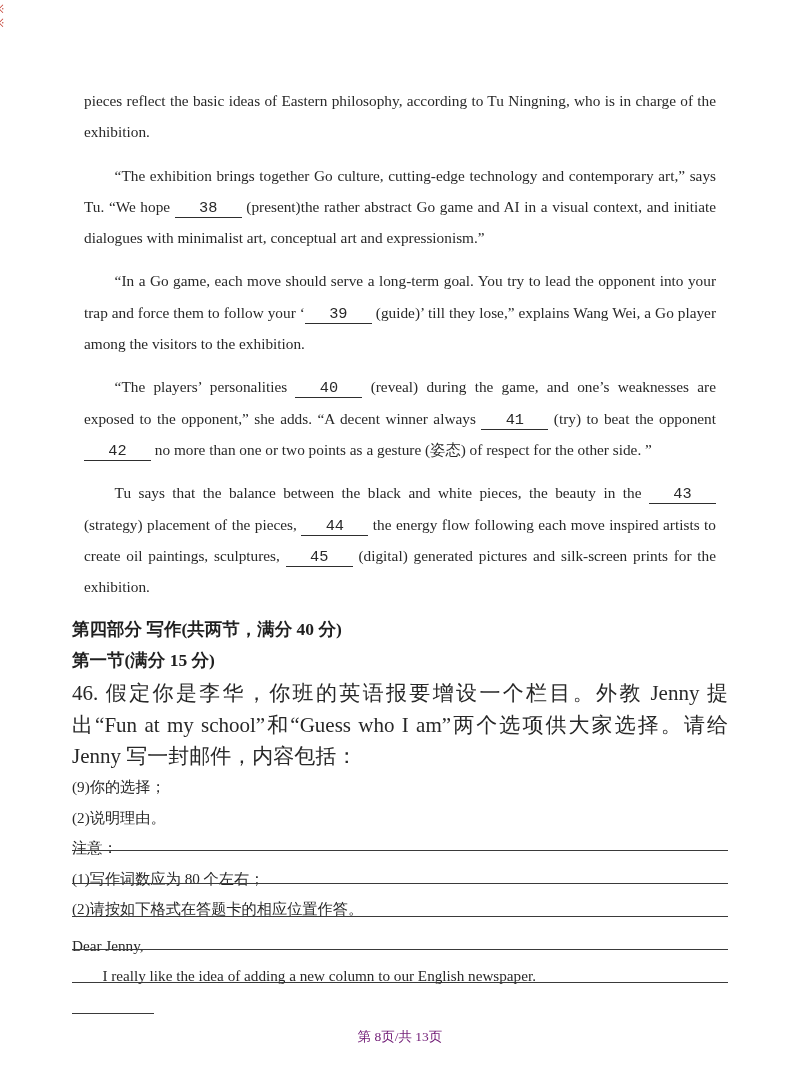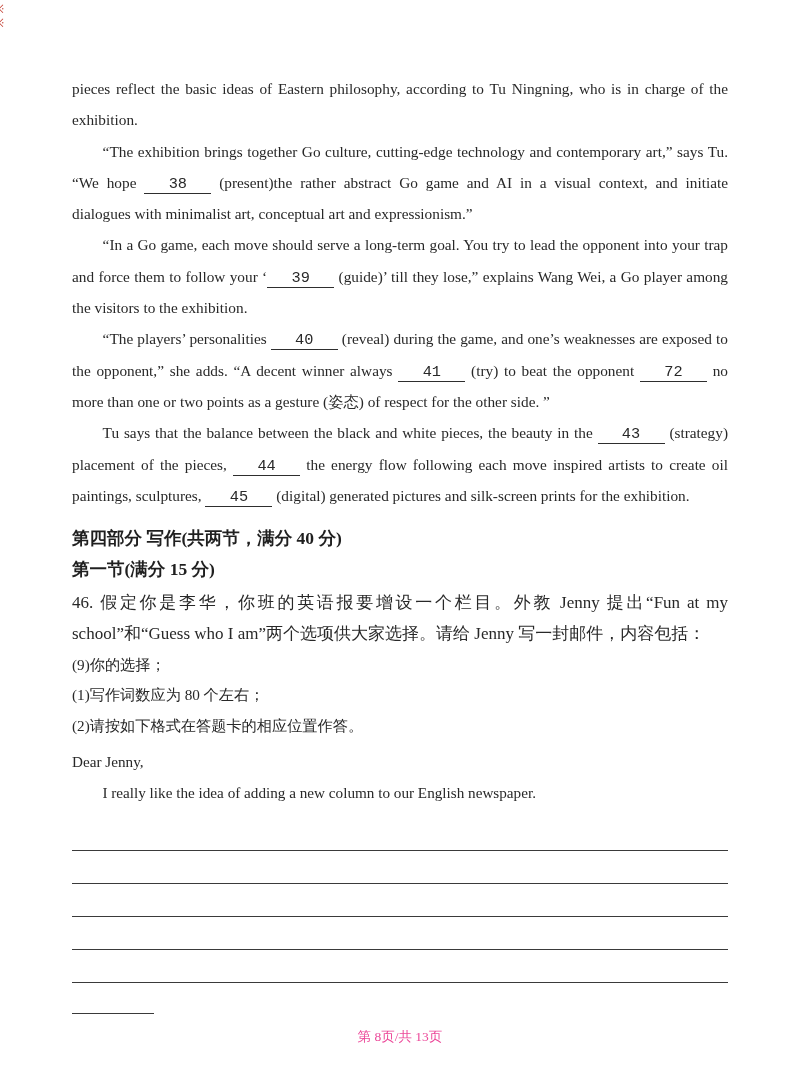--- a/index.html
+++ b/index.html
@@ -22,21 +22,21 @@
     top: 2px;
     width: 13px;
     overflow: hidden;
     color: #c23b2e;
     font-size: 12px;
     line-height: 14px;
     white-space: pre-line;
   }
   
   .cloze p {
-    margin: 0;
+    margin: 12px;
     font-size: 15.3px;
     line-height: 31.3px;
     text-align: justify;
   }
   .indent { text-indent: 2em; }
   .blank {
     display: inline-block;
     min-width: 63px;
     padding: 0 2px;
     border-bottom: 1.6px solid #2e2e2e;
@@ -48,21 +48,21 @@
   h1.part-heading, h2.sec-heading {
     margin: 0;
     font-size: 17.5px;
     font-weight: bold;
     line-height: 31px;
     color: #1f1f1f;
   }
   h1.part-heading { margin-top: 12px; }
   .task {
     margin: 2px 0 0 0;
-    font-size: 17px;
+    font-size: 21px;
     line-height: 31.3px;
     text-align: justify;
   }
   .item {
     margin: 0;
     font-size: 15.2px;
     line-height: 30.5px;
   }
   .salutation { margin-top: 6px; }
   
@@ -80,45 +80,47 @@
     width: 82px;
     height: 30px;
   }
   .footer {
     position: absolute;
     left: 0;
     right: 0;
     top: 1028px;
     text-align: center;
     font-size: 13.5px;
-    color: #ec4899;
+    color: #701a75;
   }
 </style>
 </head>
 <body>
 
 <div class="page">
 
   <div class="watermark">※
 ※</div>
 
   <section class="cloze">
 
   <p>pieces reflect the basic ideas of Eastern philosophy, according to Tu Ningning, who is in charge of the exhibition.</p>
       <p class="indent">“The exhibition brings together Go culture, cutting-edge technology and contemporary art,” says Tu. “We hope <span class="blank">38</span> (present)the rather abstract Go game and AI in a visual context, and initiate dialogues with minimalist art, conceptual art and expressionism.”</p>
       <p class="indent">“In a Go game, each move should serve a long-term goal. You try to lead the opponent into your trap and force them to follow your ‘<span class="blank">39</span> (guide)’ till they lose,” explains Wang Wei, a Go player among the visitors to the exhibition.</p>
-      <p class="indent">“The players’ personalities <span class="blank">40</span> (reveal) during the game, and one’s weaknesses are exposed to the opponent,” she adds. “A decent winner always <span class="blank">41</span> (try) to beat the opponent <span class="blank">72</span> no more than one or two points as a gesture (姿态) of respect for the other side. ”</p>
+      <p class="indent">“The players’ personalities <span class="blank">40</span> (reveal) during the game, and one’s weaknesses are exposed to the opponent,” she adds. “A decent winner always <span class="blank">41</span> (try) to beat the opponent <span class="blank">42</span> no more than one or two points as a gesture (姿态) of respect for the other side. ”</p>
       <p class="indent">Tu says that the balance between the black and white pieces, the beauty in the <span class="blank">43</span> (strategy) placement of the pieces, <span class="blank">44</span> the energy flow following each move inspired artists to create oil paintings, sculptures, <span class="blank">45</span> (digital) generated pictures and silk-screen prints for the exhibition.</p>
     </section>
 
   <h1 class="part-heading">第四部分 写作(共两节，满分 40 分)</h1>
   <h2 class="sec-heading">第一节(满分 15 分)</h2>
 
   <p class="task">46. 假定你是李华，你班的英语报要增设一个栏目。外教 Jenny 提出“Fun at my school”和“Guess who I am”两个选项供大家选择。请给 Jenny 写一封邮件，内容包括：</p>
   <p class="item">(9)你的选择；</p>
+  <p class="item">(2)说明理由。</p>
+  <p class="item">注意：</p>
   <p class="item">(1)写作词数应为 80 个左右；</p>
   <p class="item">(2)请按如下格式在答题卡的相应位置作答。</p>
 
   <p class="item salutation">Dear Jenny,</p>
   <p class="item indent">I really like the idea of adding a new column to our English newspaper.</p>
 
   <div class="answer-lines">
 
   <div class="answer-line"></div>
       <div class="answer-line"></div>

